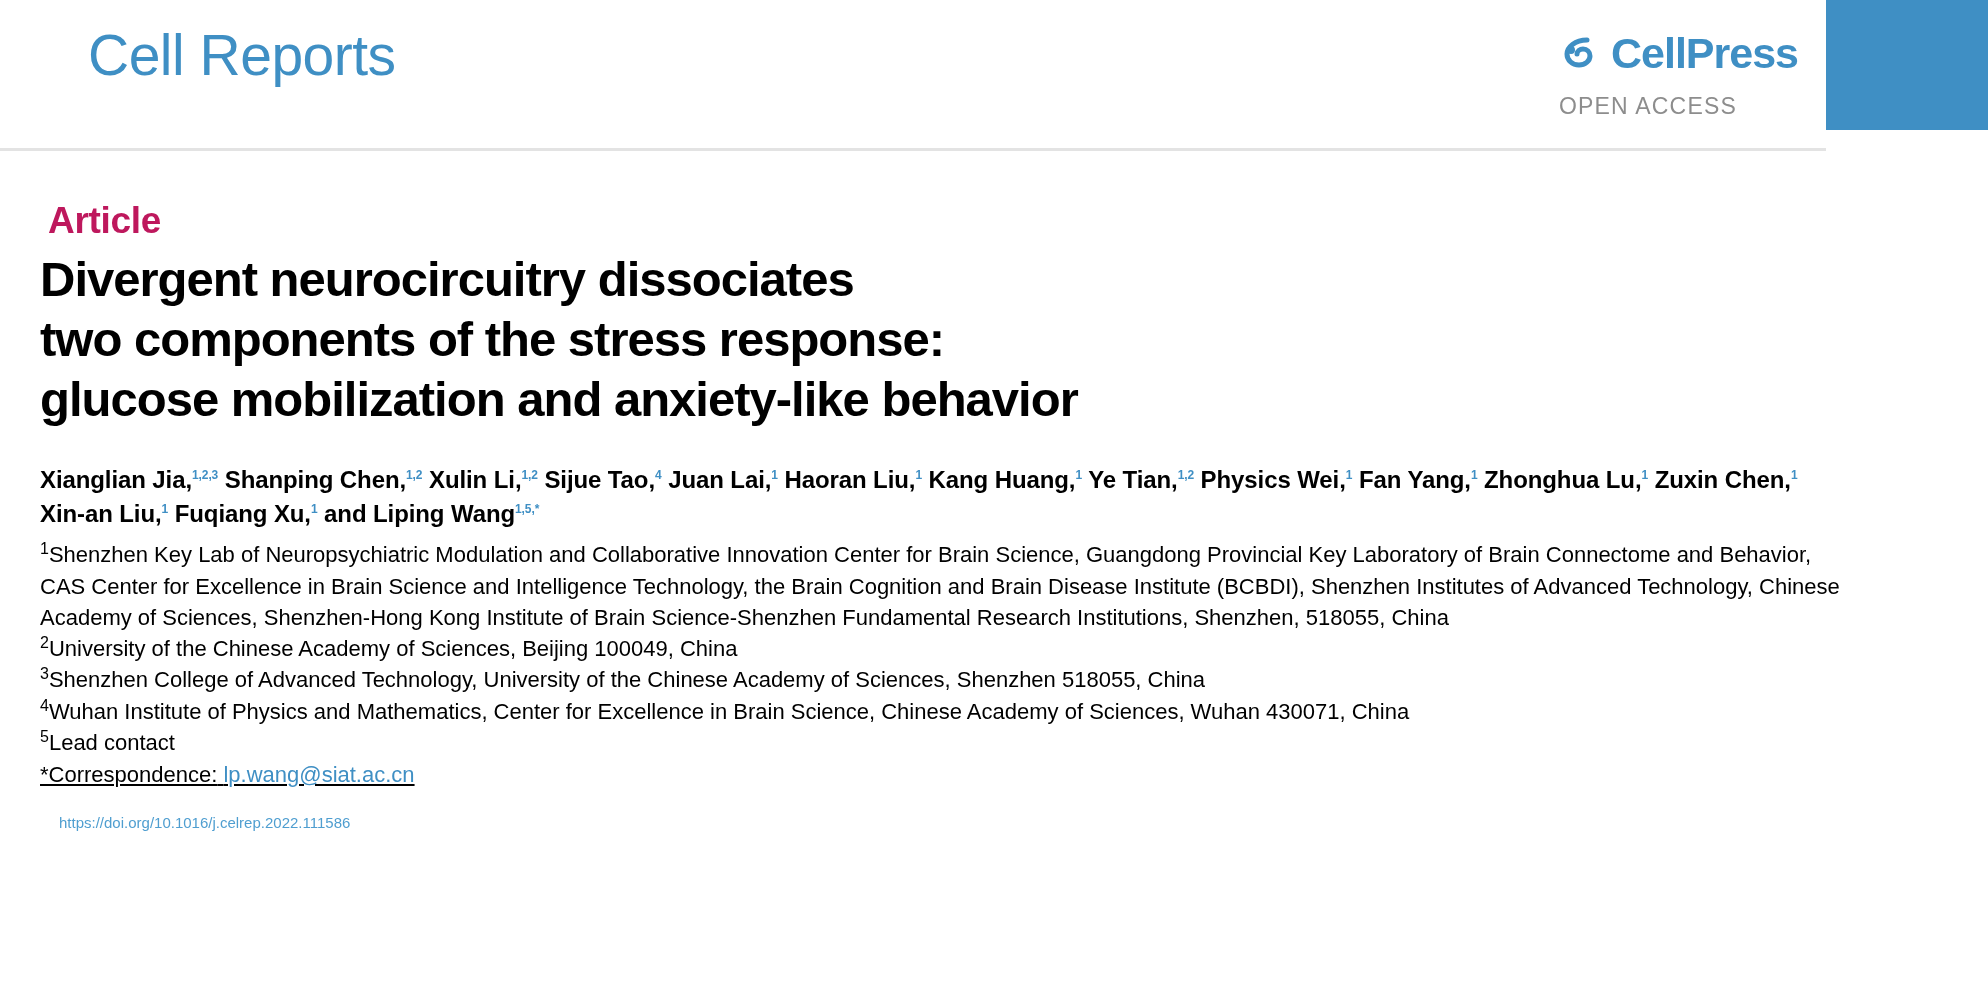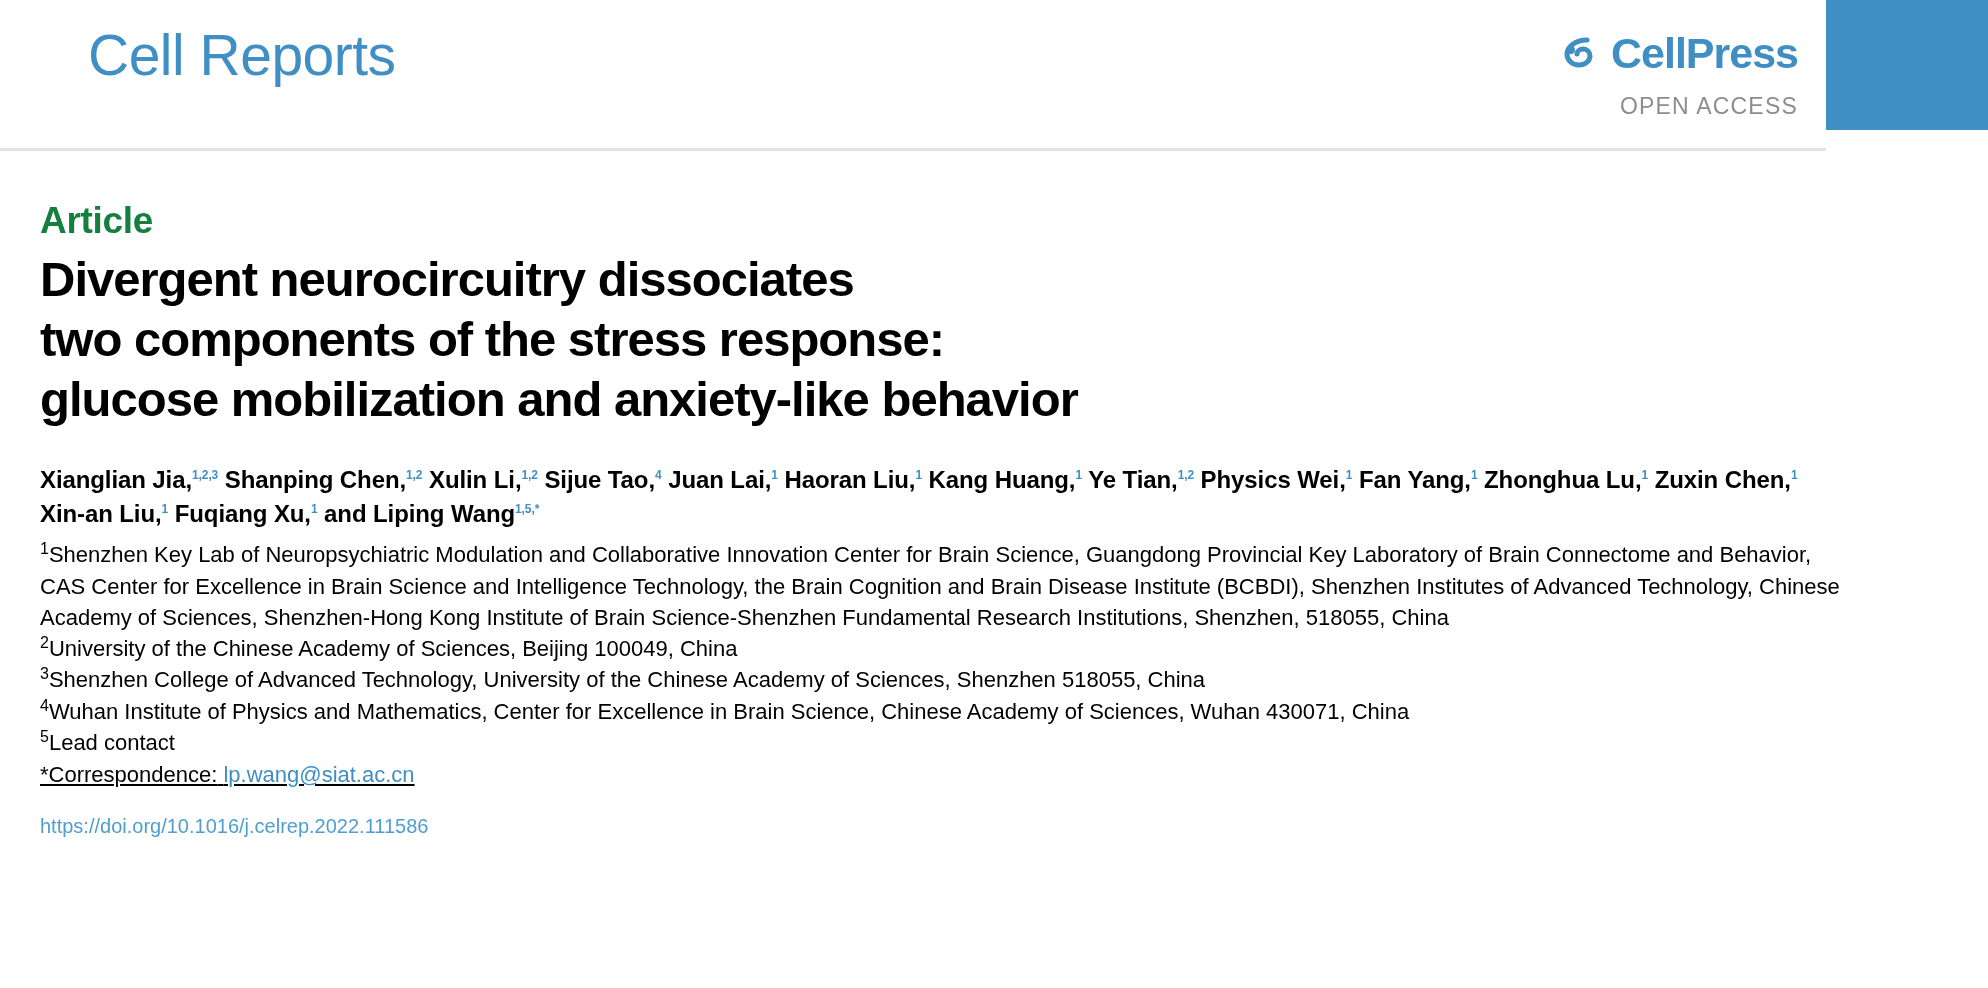--- a/index.html
+++ b/index.html
@@ -38,21 +38,21 @@
     color: #3f8fc4;
     letter-spacing: -0.5px;
     white-space: nowrap;
     margin-left: 48px;
   }
   .cellpress-block {
     position: absolute;
     left: 1498px;
     top: 30px;
     width: 300px;
-    text-align: right;
+    text-align: center;
   }
   .cp-logo-row {
     display: flex;
     align-items: center;
     justify-content: flex-end;
     gap: 8px;
   }
   .cp-mark {
     width: 46px;
     height: 46px;
@@ -93,22 +93,22 @@
   
   .content {
     position: absolute;
     left: 40px;
     top: 200px;
     width: 1850px;
   }
   .kicker {
     font-size: 37px;
     font-weight: bold;
-    color: #15803d;
-    margin: 0 0 8px 0;
+    color: #be185d;
+    margin: 0 0 8px 8px;
     letter-spacing: -0.3px;
   }
   .title {
     font-size: 49px;
     font-weight: bold;
     line-height: 1.22;
     letter-spacing: -1.0px;
     margin: 0 0 34px 0;
     max-width: 1560px;
   }
@@ -144,22 +144,22 @@
     margin-top: 1px;
     font-size: 22px;
     text-decoration: underline;
   }
   a.link {
     color: #3f8fc4;
     text-decoration: none;
   }
   .doi {
     margin-top: 2px;
-    margin-left: 0;
-    font-size: 20px;
+    margin-left: 19px;
+    font-size: 15px;
   }
   .doi a.link { color: #4f9ed0; }
 </style>
 </head>
 <body>
 
 <div class="page">
 
   <div class="masthead">
     <div class="journal-title">Cell Reports</div>

